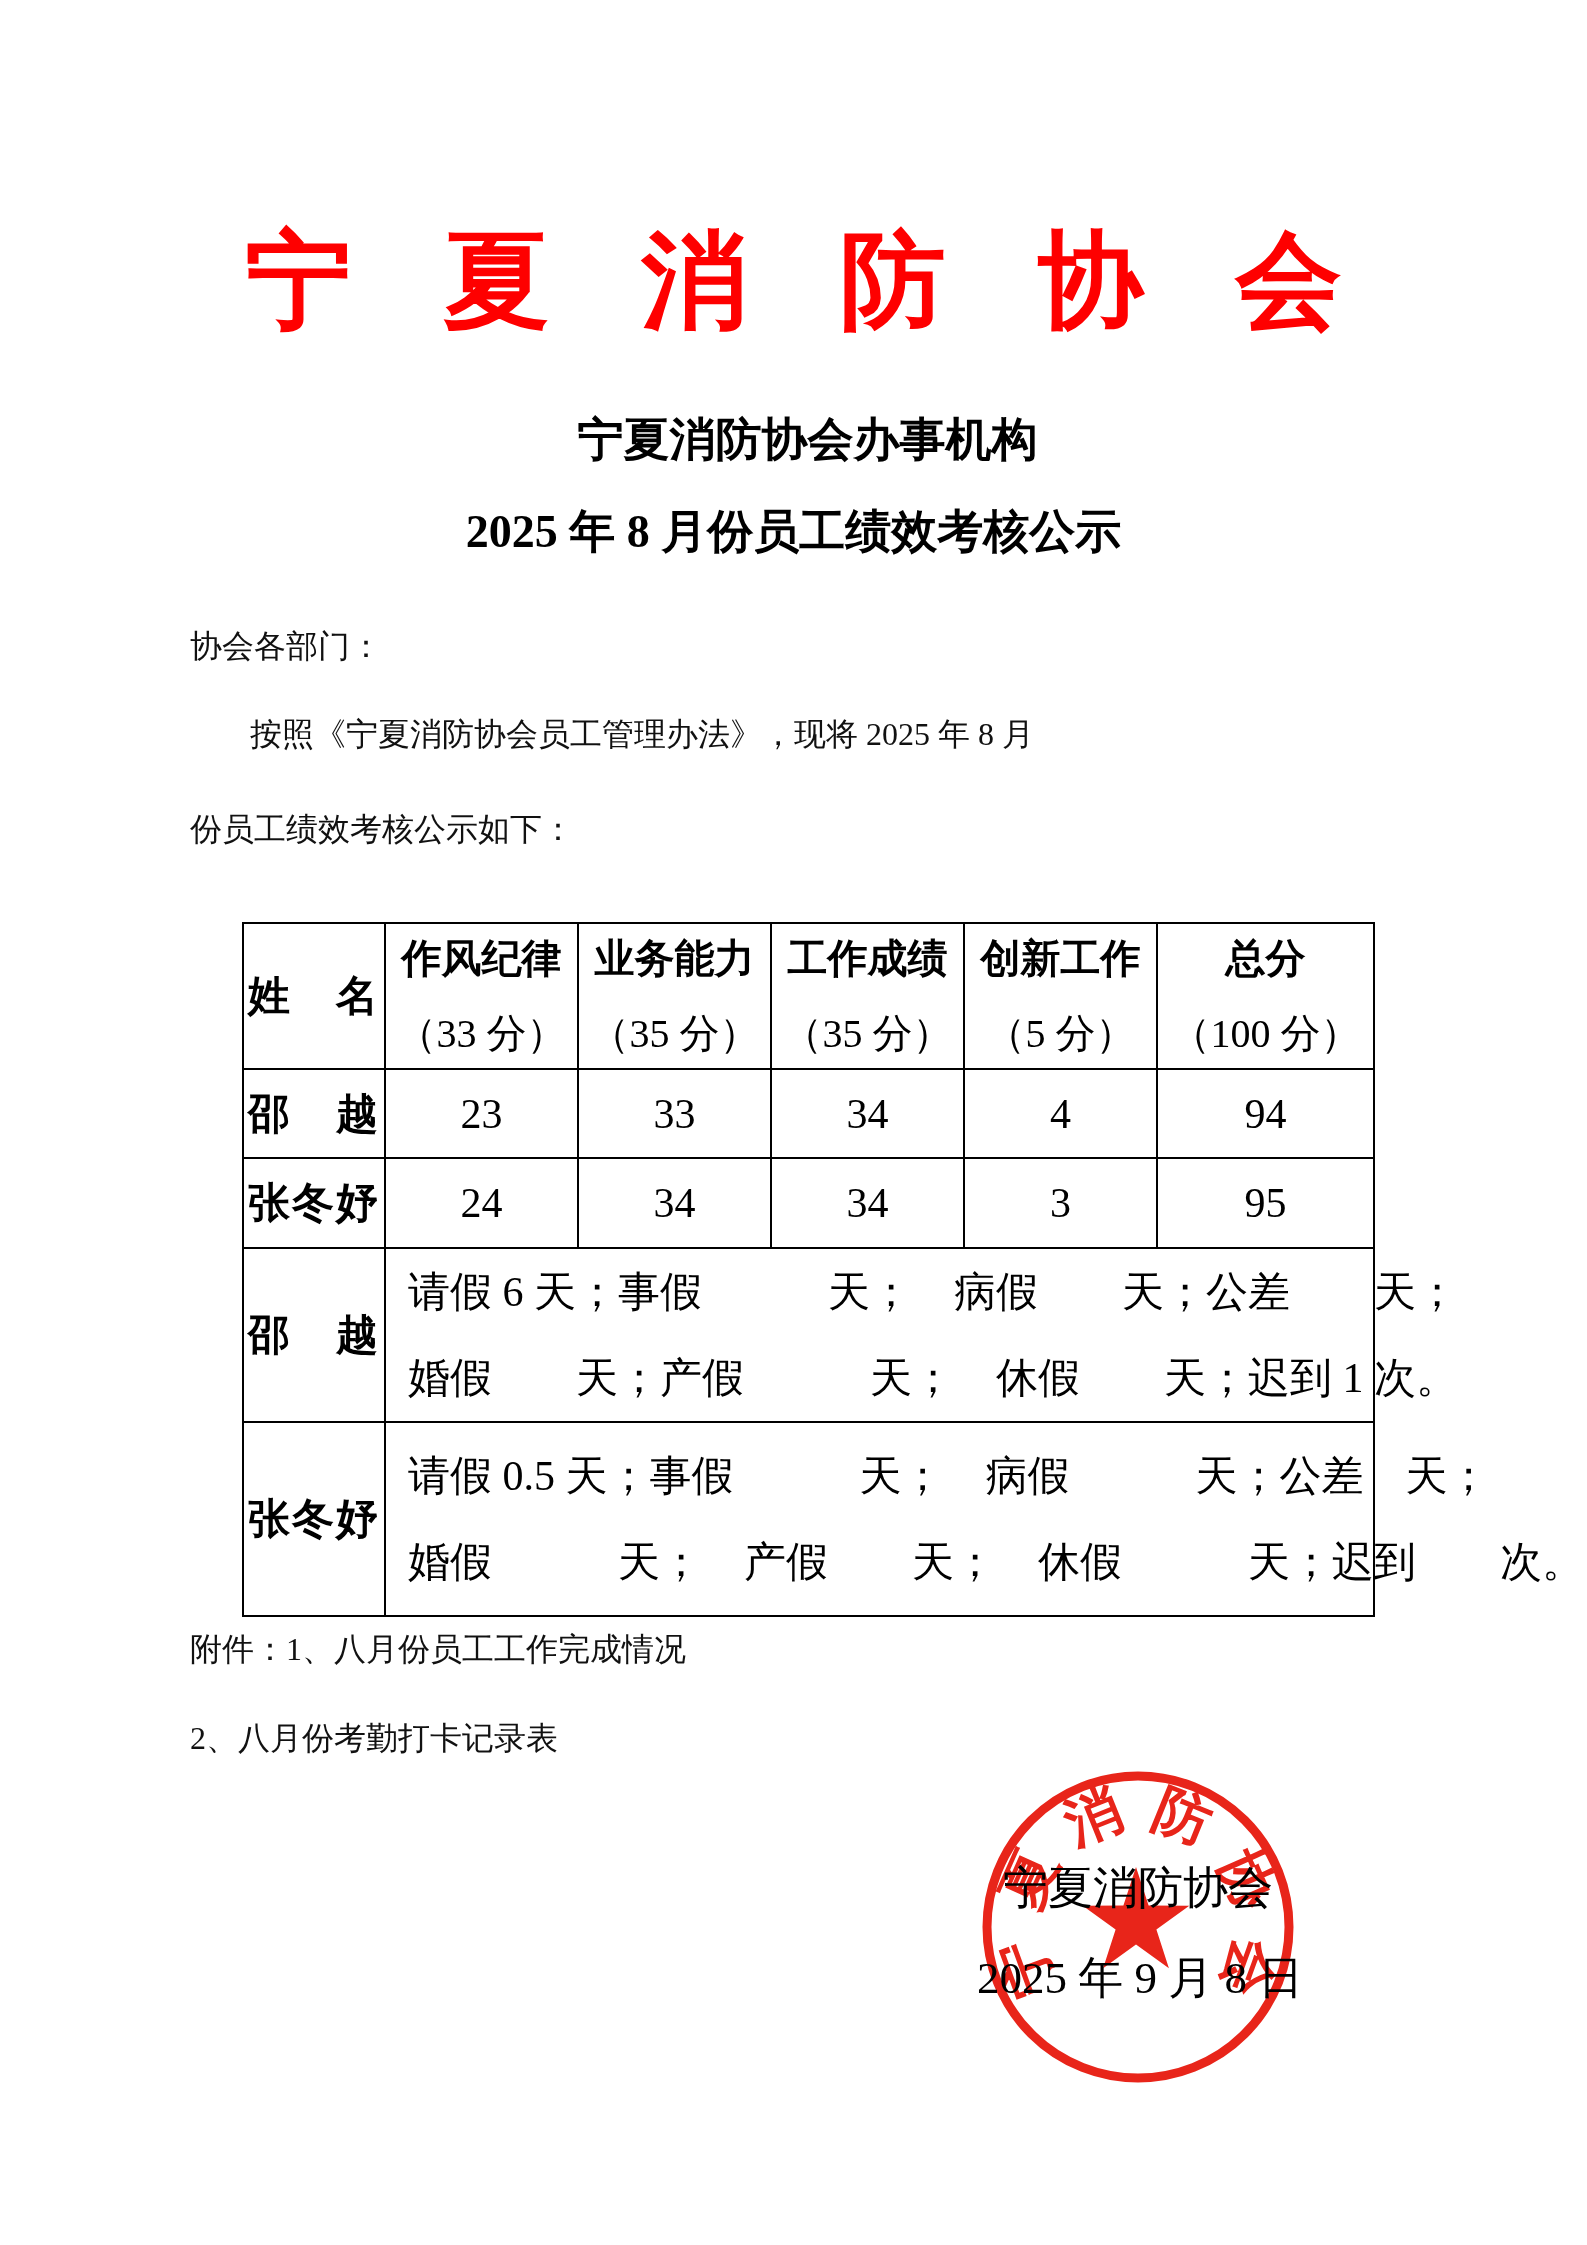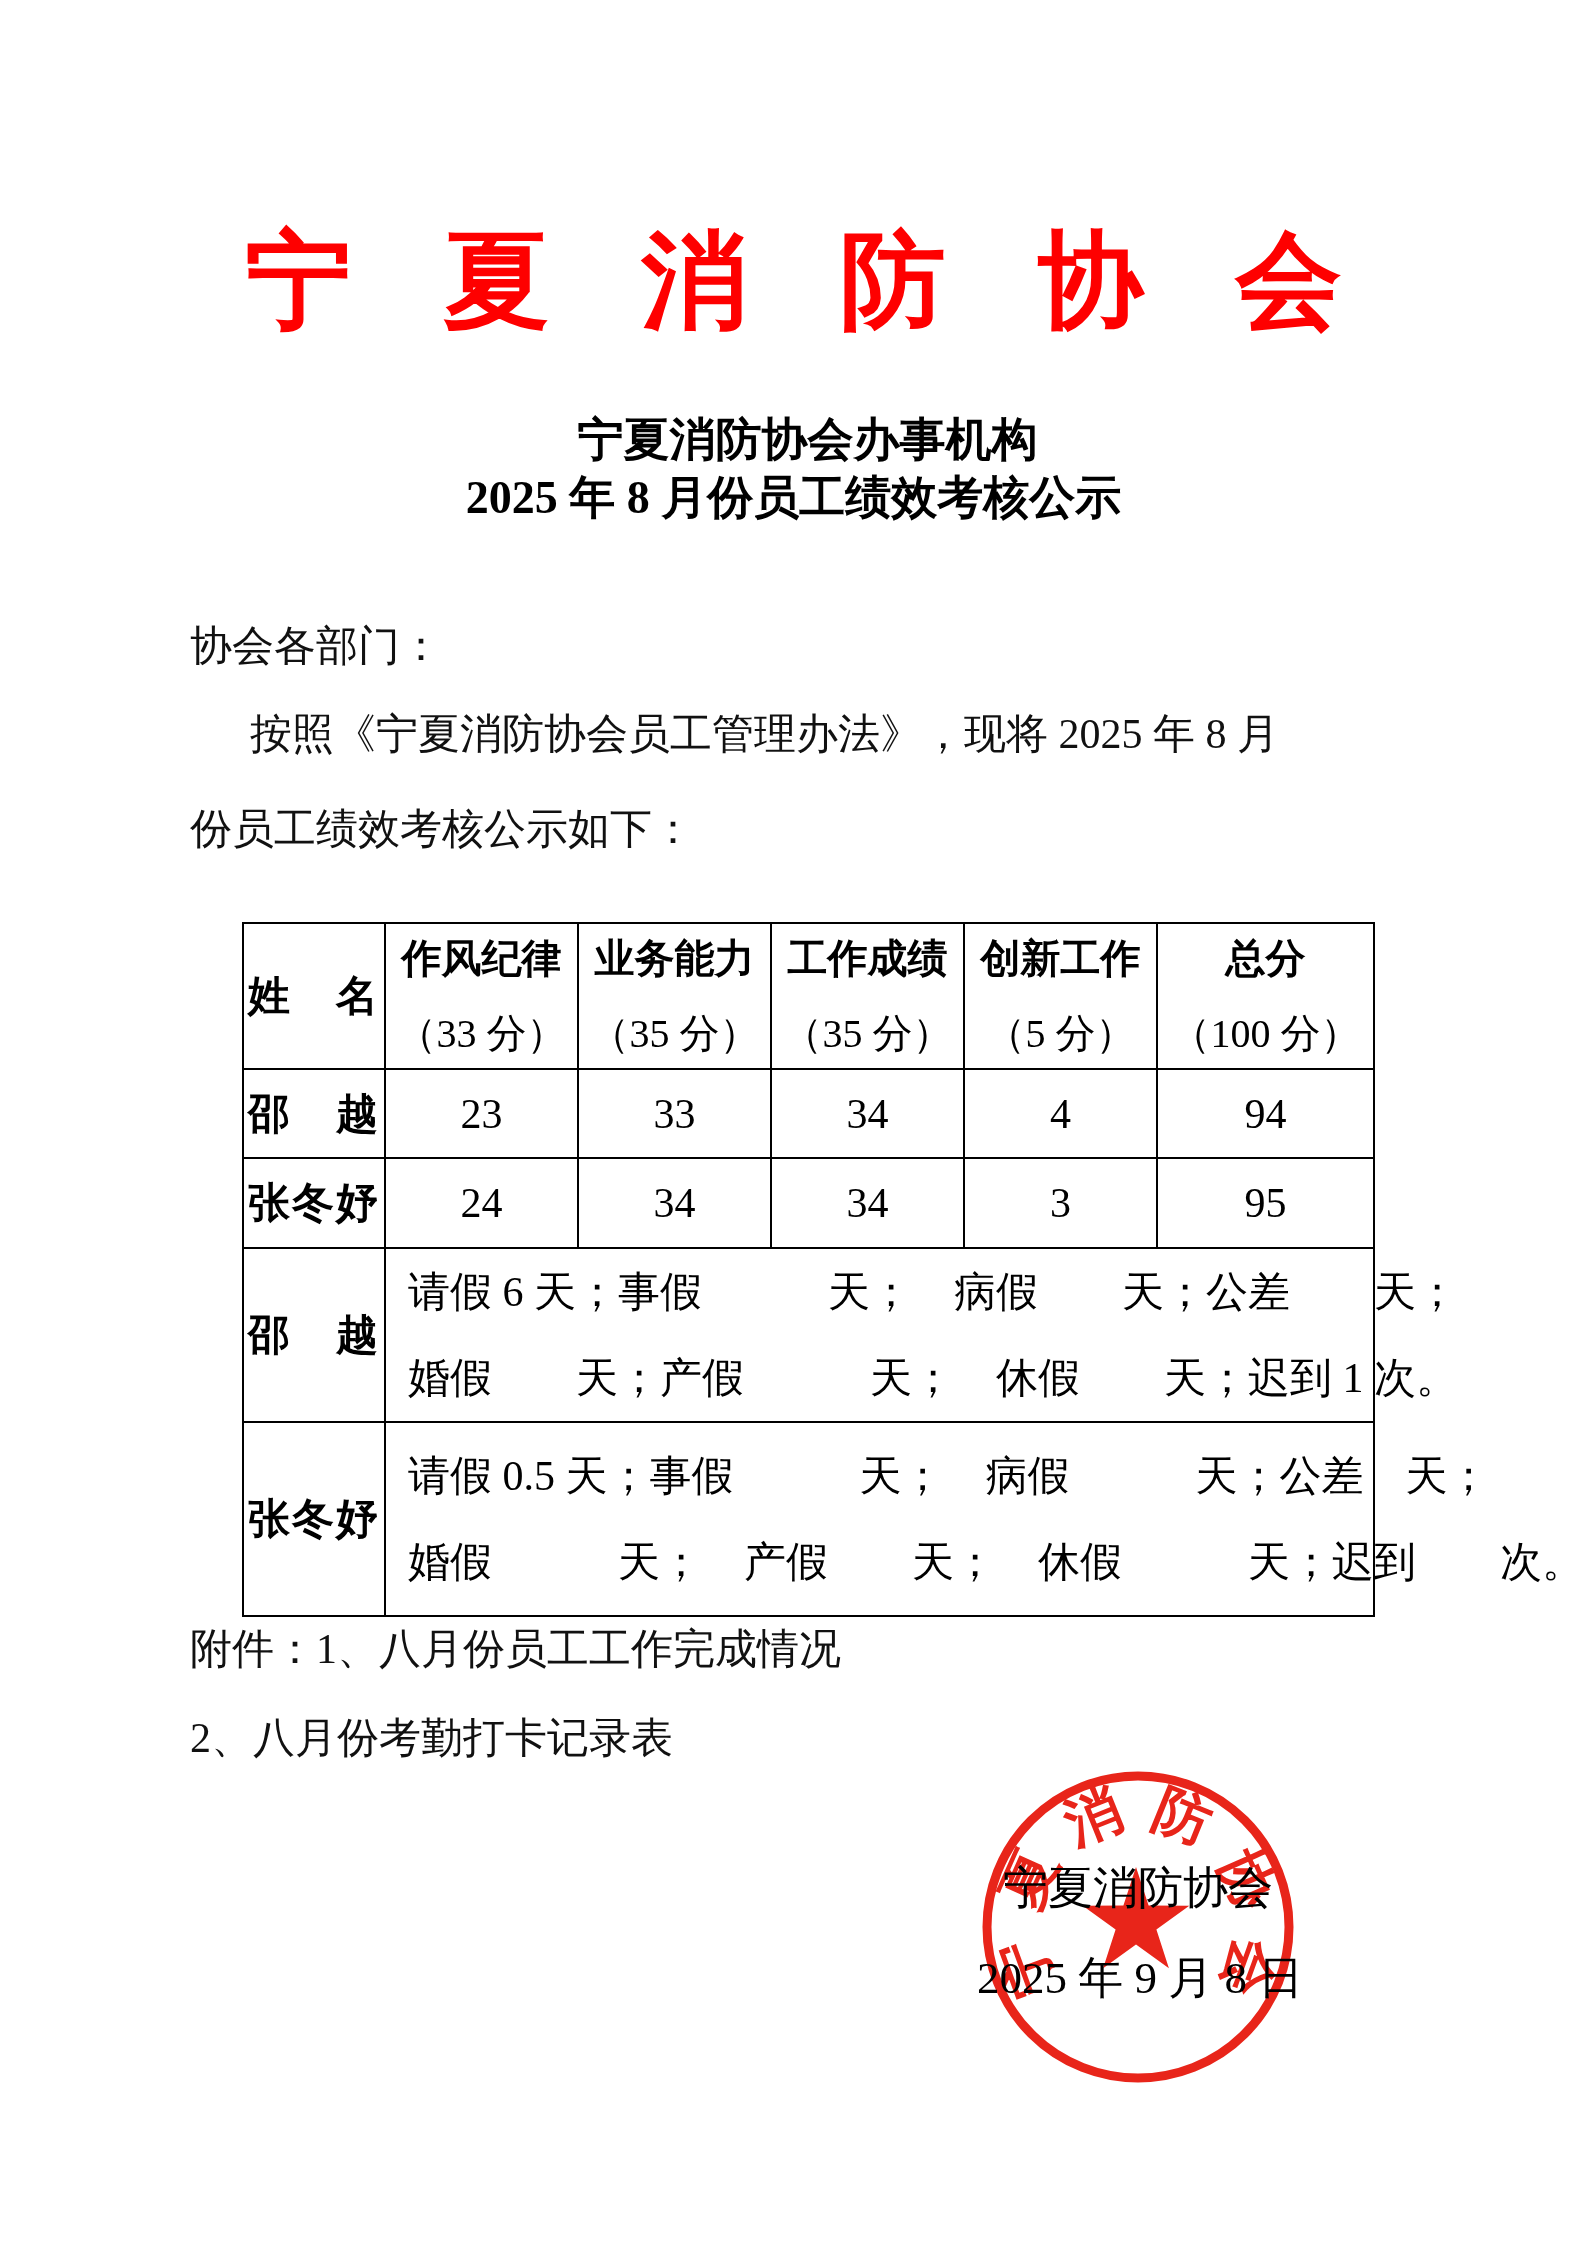--- a/index.html
+++ b/index.html
@@ -12,23 +12,23 @@
     position:absolute; top:216px; left:0; width:100%;
     font-size:106px; font-weight:bold; color:#fe0000;
     text-align:center; letter-spacing:92px; padding-left:92px;
     white-space:nowrap; line-height:1.25;
   }
   .subtitle{
     position:absolute; left:0; width:100%; text-align:center;
     font-size:46px; font-weight:bold; line-height:60px; white-space:nowrap;
   }
   .sub1{ top:410px;padding-left:28px; }
-  .sub2{ top:468px; }
+  .sub2{ top:502px; }
   .bodyline{
-    position:absolute; font-size:42px; line-height:56px; white-space:pre; color:#111;
+    position:absolute; font-size:32px; line-height:56px; white-space:pre; color:#111;
   }
   .salutation{ left:190px; top:618px; }
   .para1{ left:250px; top:706px; }
   .para2{ left:190px; top:783px;margin-top:18px; }
   .att1{ left:190px; top:1621px; }
   .att2{ left:190px; top:1697px;margin-top:13px; }
 
   table.score{
     position:absolute; left:242px; top:922px;
     border-collapse:collapse; table-layout:fixed; width:1131px;

